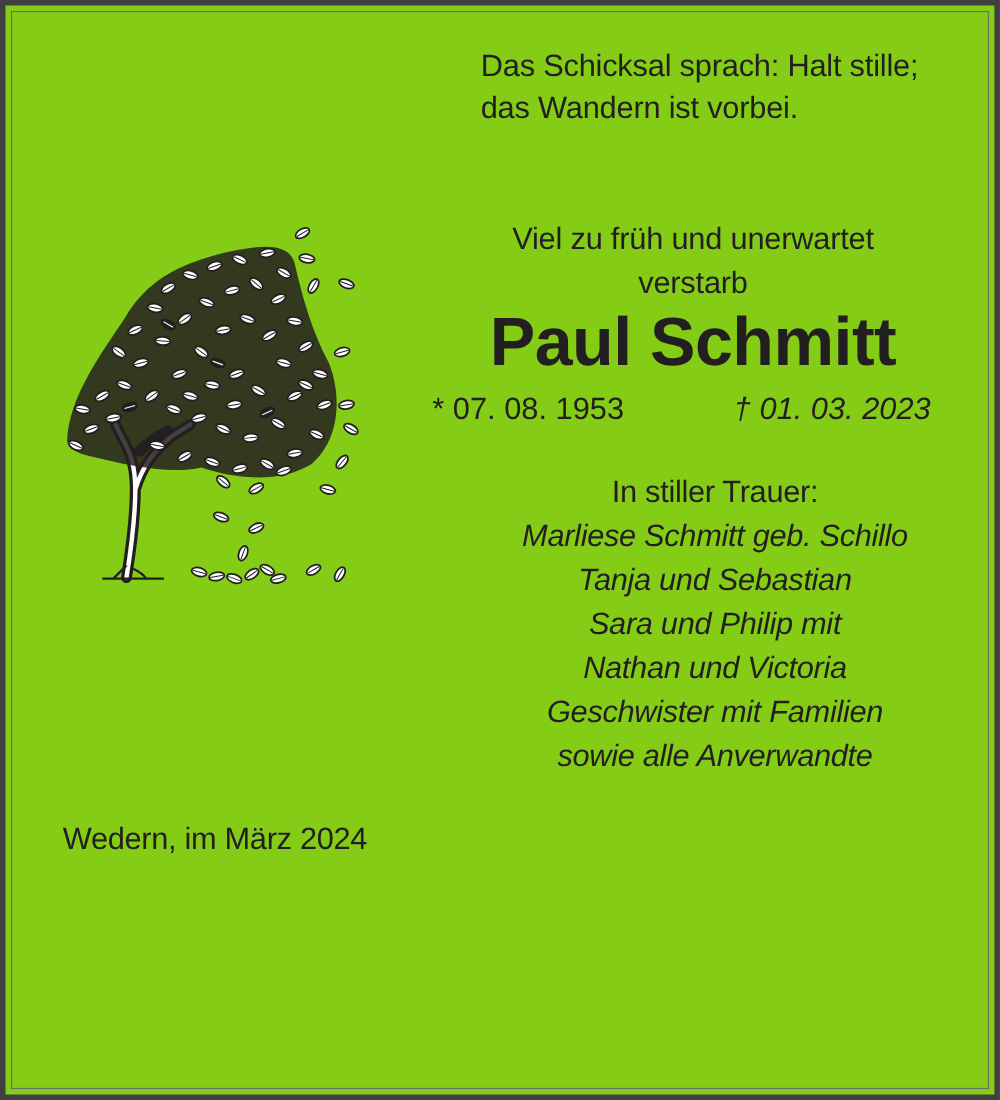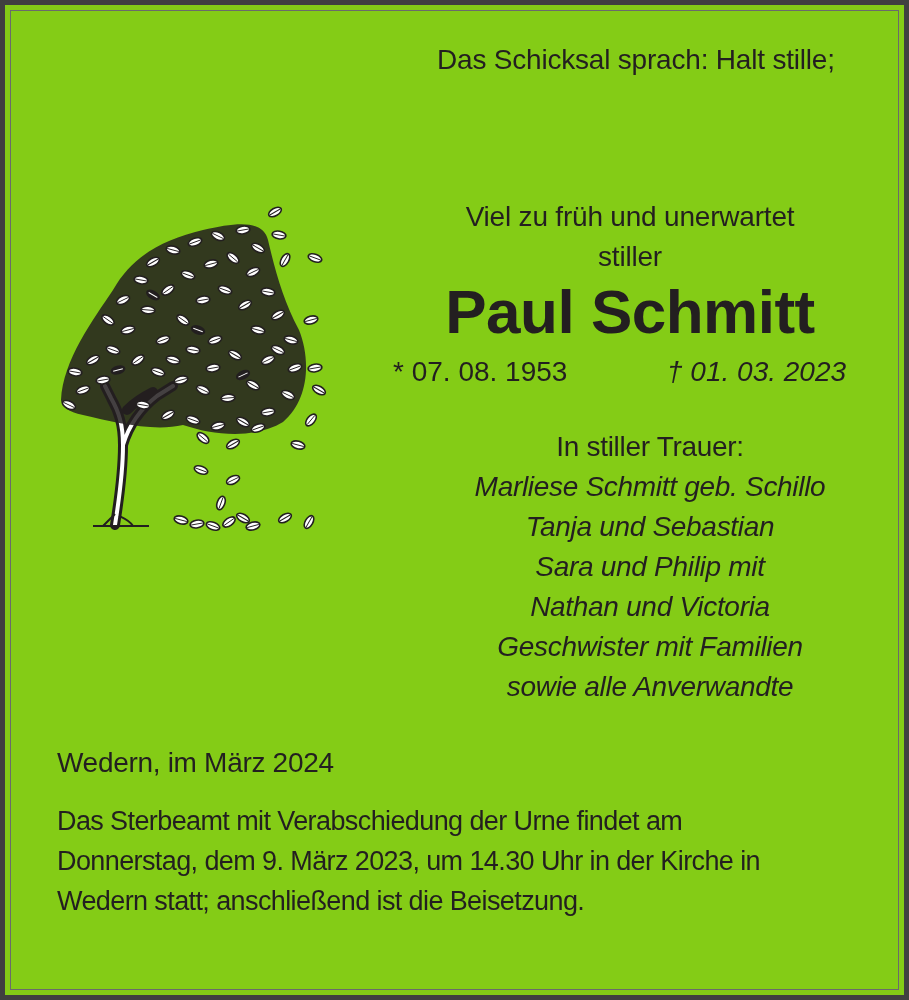--- a/index.html
+++ b/index.html
@@ -95,25 +95,26 @@
     }
   </style>
 </head>
 <body>
 
 <div class="frame">
   <div class="frame-inner-line"></div>
 
   <div class="abs motto">
     <div>Das Schicksal sprach: Halt stille;</div>
+    <div>das Wandern ist vorbei.</div>
   </div>
 
   <div class="abs intro">
     <div>Viel zu früh und unerwartet</div>
-    <div>stiller</div>
+    <div>verstarb</div>
   </div>
 
   <div class="abs name">Paul Schmitt</div>
 
   <div class="abs birth">
     <span>*</span>
     <span>07. 08. 1953</span>
   </div>
 
   <div class="abs death">
@@ -233,19 +234,14 @@
     <div class="it">Marliese Schmitt geb. Schillo</div>
     <div class="it">Tanja und Sebastian</div>
     <div class="it">Sara und Philip mit</div>
     <div class="it">Nathan und Victoria</div>
     <div class="it">Geschwister mit Familien</div>
     <div class="it">sowie alle Anverwandte</div>
   </div>
 
   <div class="abs place-date">Wedern, im März 2024</div>
 
-  <div class="abs service">
-    <div>Das Sterbeamt mit Verabschiedung der Urne findet am</div>
-    <div>Donnerstag, dem 9. März 2023, um 14.30 Uhr in der Kirche in</div>
-    <div>Wedern statt; anschließend ist die Beisetzung.</div>
-  </div>
 
 </div>
 
 </body></html>

